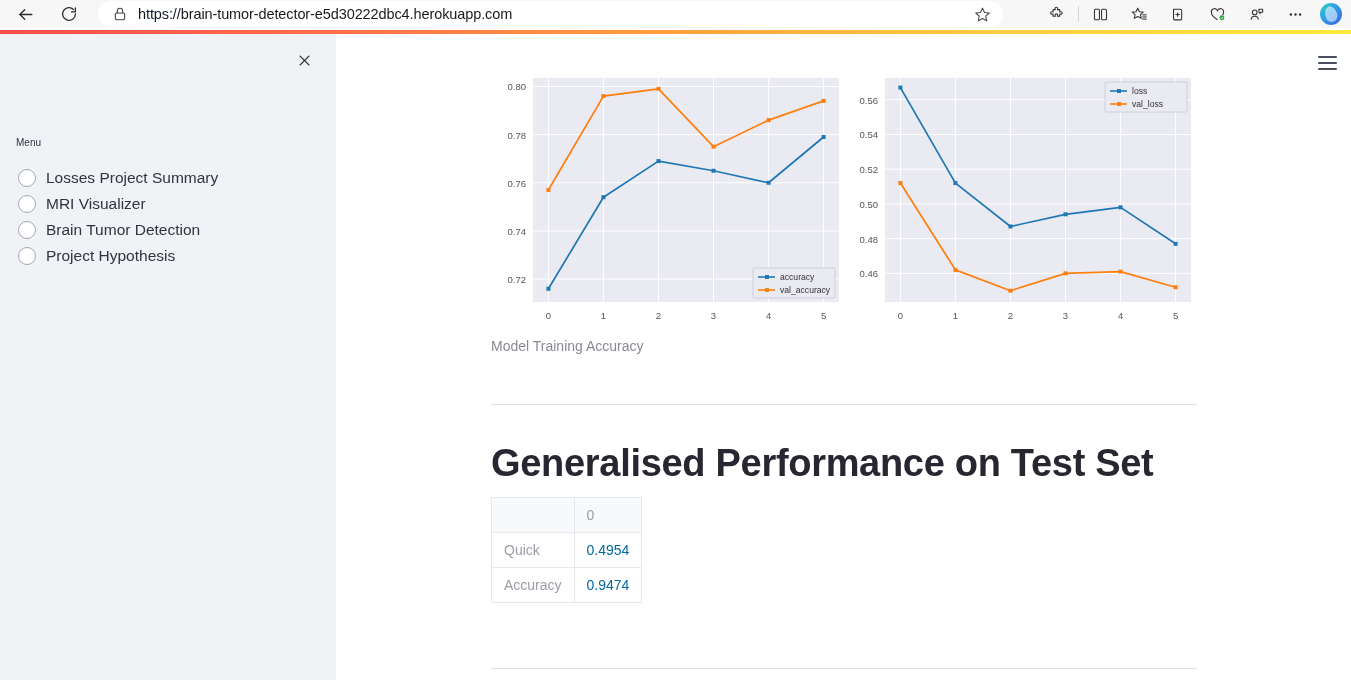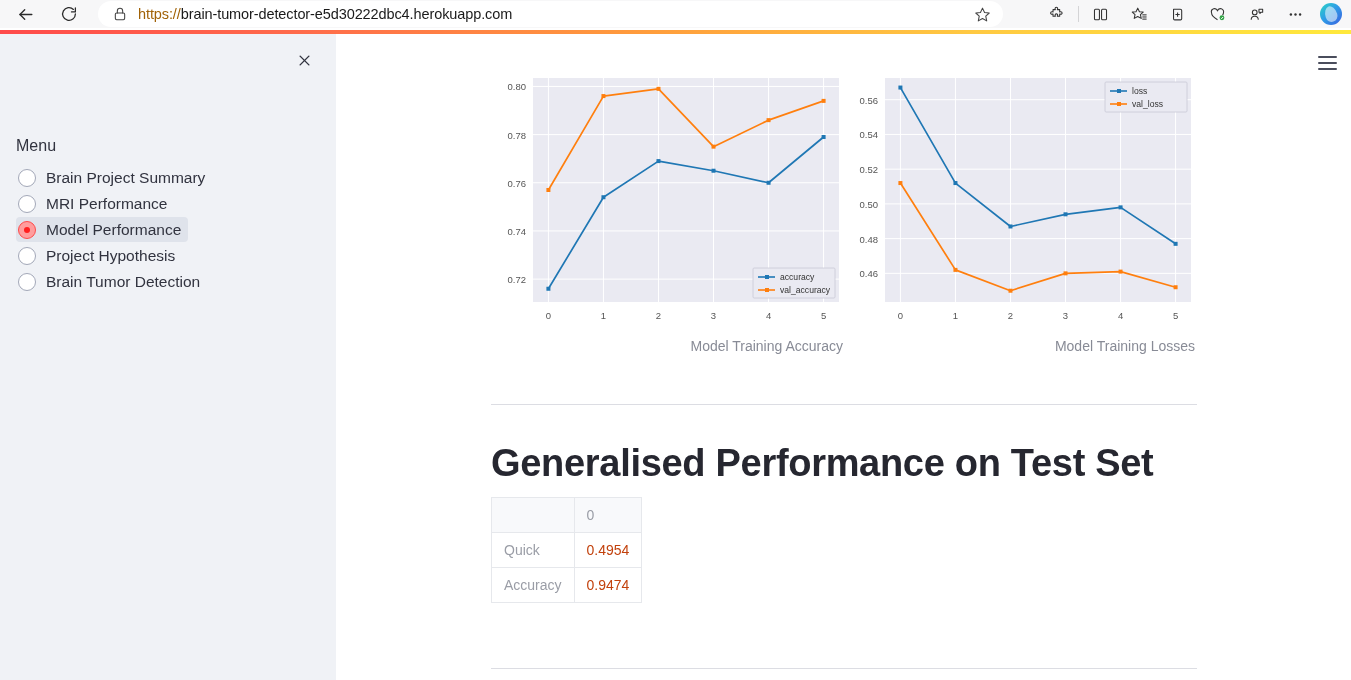--- a/index.html
+++ b/index.html
@@ -33,21 +33,21 @@
     border-radius: 13px;
     display: flex; align-items: center;
     padding: 0 10px 0 14px;
   }
   .lock-ico { width: 16px; height: 16px; flex: none; color: #444; margin-right: 10px; }
   .url-text {
     font-size: 14.5px; color: #1a1a1a;
     white-space: nowrap; overflow: hidden;
     letter-spacing: -0.1px;
   }
-  .url-text .scheme { color: #a16207; }
+  .url-text .scheme { color: #0f172a; }
   .star-ico {
     position: absolute; right: 12px; top: 5px;
     width: 17px; height: 17px; color: #444;
   }
 
   .toolbar-right {
     position: absolute; right: 0; top: 0;
     height: 28px; display: flex; align-items: center;
   }
   .tb-ico {
@@ -88,21 +88,21 @@
     background: #f0f2f6;
   }
   .sidebar-close {
     position: absolute; right: 19px; top: 13px;
     width: 26px; height: 26px;
     display: flex; align-items: center; justify-content: center;
     color: #31333f; cursor: pointer;
   }
   .menu-label {
     position: absolute; left: 16px; top: 103px;
-    font-size: 16px; color: #31333f;
+    font-size: 10px; color: #31333f;
   }
   .radio-group { position: absolute; left: 16px; top: 131px; width: 300px; }
   .radio-row {
     display: flex; align-items: center;
     height: 25px; margin-bottom: 1px;
     border-radius: 4px;
     padding-left: 2px;
     cursor: pointer;
   }
   .radio-row.selected { background: #dfe3eb; width: 172px; }
@@ -134,21 +134,21 @@
   .hamburger span { display: block; width: 19px; height: 2.2px; background: #4a4d5c; border-radius: 1px; }
 
   .charts-row {
     position: absolute; left: 155px; top: 36px;
     width: 705px; height: 290px;
     display: flex;
   }
   .chart-block { width: 352px; position: relative; }
   .chart-caption {
     position: absolute; left: 0; top: 268px; width: 100%;
-    text-align: right; font-size: 14px; color: #888b96;
+    text-align: left; font-size: 14px; color: #888b96;
   }
   .chart-svg { display: block; }
 
   .divider {
     position: absolute; left: 155px;
     width: 706px; height: 1px; background: #dcdde3;
   }
   #divider-top { top: 370px; }
   #divider-bottom { top: 634px; }
 
@@ -164,21 +164,21 @@
     font-size: 14px;
   }
   .perf-table td, .perf-table th {
     border: 1px solid #e6e8ec;
     height: 35px; padding: 0 12px;
     text-align: left; font-weight: normal;
   }
   .perf-table .idx-head { width: 72px; background: #f8f9fb; }
   .perf-table .col-head { width: 58px; background: #f8f9fb; color: #9a9da6; }
   .perf-table .row-head { color: #9a9da6; }
-  .perf-table .cell-val { color: #c2410c; }
+  .perf-table .cell-val { color: #0369a1; }
 </style>
 </head>
 <body>
 
 <div class="browser-bar">
   <div class="nav-btn" id="back-btn">
     <svg width="19" height="19" viewBox="0 0 24 24" fill="none" stroke="currentColor" stroke-width="1.7" stroke-linecap="round" stroke-linejoin="round">
       <line x1="20" y1="12" x2="5" y2="12"></line>
         <polyline points="11 18 5 12 11 6"></polyline>
     </svg>
@@ -250,37 +250,33 @@
         <line x1="5" y1="5" x2="19" y2="19"></line>
           <line x1="19" y1="5" x2="5" y2="19"></line>
       </svg>
     </div>
 
     <div class="menu-label">Menu</div>
 
     <div class="radio-group">
       <div class="radio-row">
         <span class="radio-mark"></span>
-        <span class="radio-text">Brain Project Summary</span>
+        <span class="radio-text">Losses Project Summary</span>
       </div>
       <div class="radio-row">
         <span class="radio-mark"></span>
-        <span class="radio-text">MRI Performance</span>
-      </div>
-      <div class="radio-row selected">
+        <span class="radio-text">MRI Visualizer</span>
+      </div>
+      <div class="radio-row">
         <span class="radio-mark"></span>
-        <span class="radio-text">Model Performance</span>
+        <span class="radio-text">Brain Tumor Detection</span>
       </div>
       <div class="radio-row">
         <span class="radio-mark"></span>
         <span class="radio-text">Project Hypothesis</span>
-      </div>
-      <div class="radio-row">
-        <span class="radio-mark"></span>
-        <span class="radio-text">Brain Tumor Detection</span>
       </div>
     </div>
   </div>
 
   <div class="main">
     <div class="hamburger">
       <span></span>
         <span></span>
         <span></span>
     </div>
@@ -377,21 +373,20 @@
             <rect x="275.55395683453236" y="199.61240310077517" width="4" height="4" fill="#ff7f0e"></rect>
             <rect x="330.58992805755395" y="215.24031007751935" width="4" height="4" fill="#ff7f0e"></rect>
             <rect x="262" y="12" width="82" height="30" fill="#eaeaf2" stroke="#c9c9d6" stroke-width="0.8" rx="1"></rect>
             <line x1="267" y1="21" x2="284" y2="21" stroke="#1f77b4" stroke-width="1.6"></line>
             <rect x="274" y="19" width="4" height="4" fill="#1f77b4"></rect>
             <text x="289" y="24.4" font-size="8.6" fill="#333" font-family="&quot;Liberation Sans&quot;, sans-serif">loss</text>
             <line x1="267" y1="34" x2="284" y2="34" stroke="#ff7f0e" stroke-width="1.6"></line>
             <rect x="274" y="32" width="4" height="4" fill="#ff7f0e"></rect>
             <text x="289" y="37.4" font-size="8.6" fill="#333" font-family="&quot;Liberation Sans&quot;, sans-serif">val_loss</text>
           </svg>
-        <div class="chart-caption">Model Training Losses</div>
       </div>
     </div>
 
     <div class="divider" id="divider-top"></div>
 
     <h2 class="section-title">Generalised Performance on Test Set</h2>
 
     <table class="perf-table">
       <thead>
         <tr>

